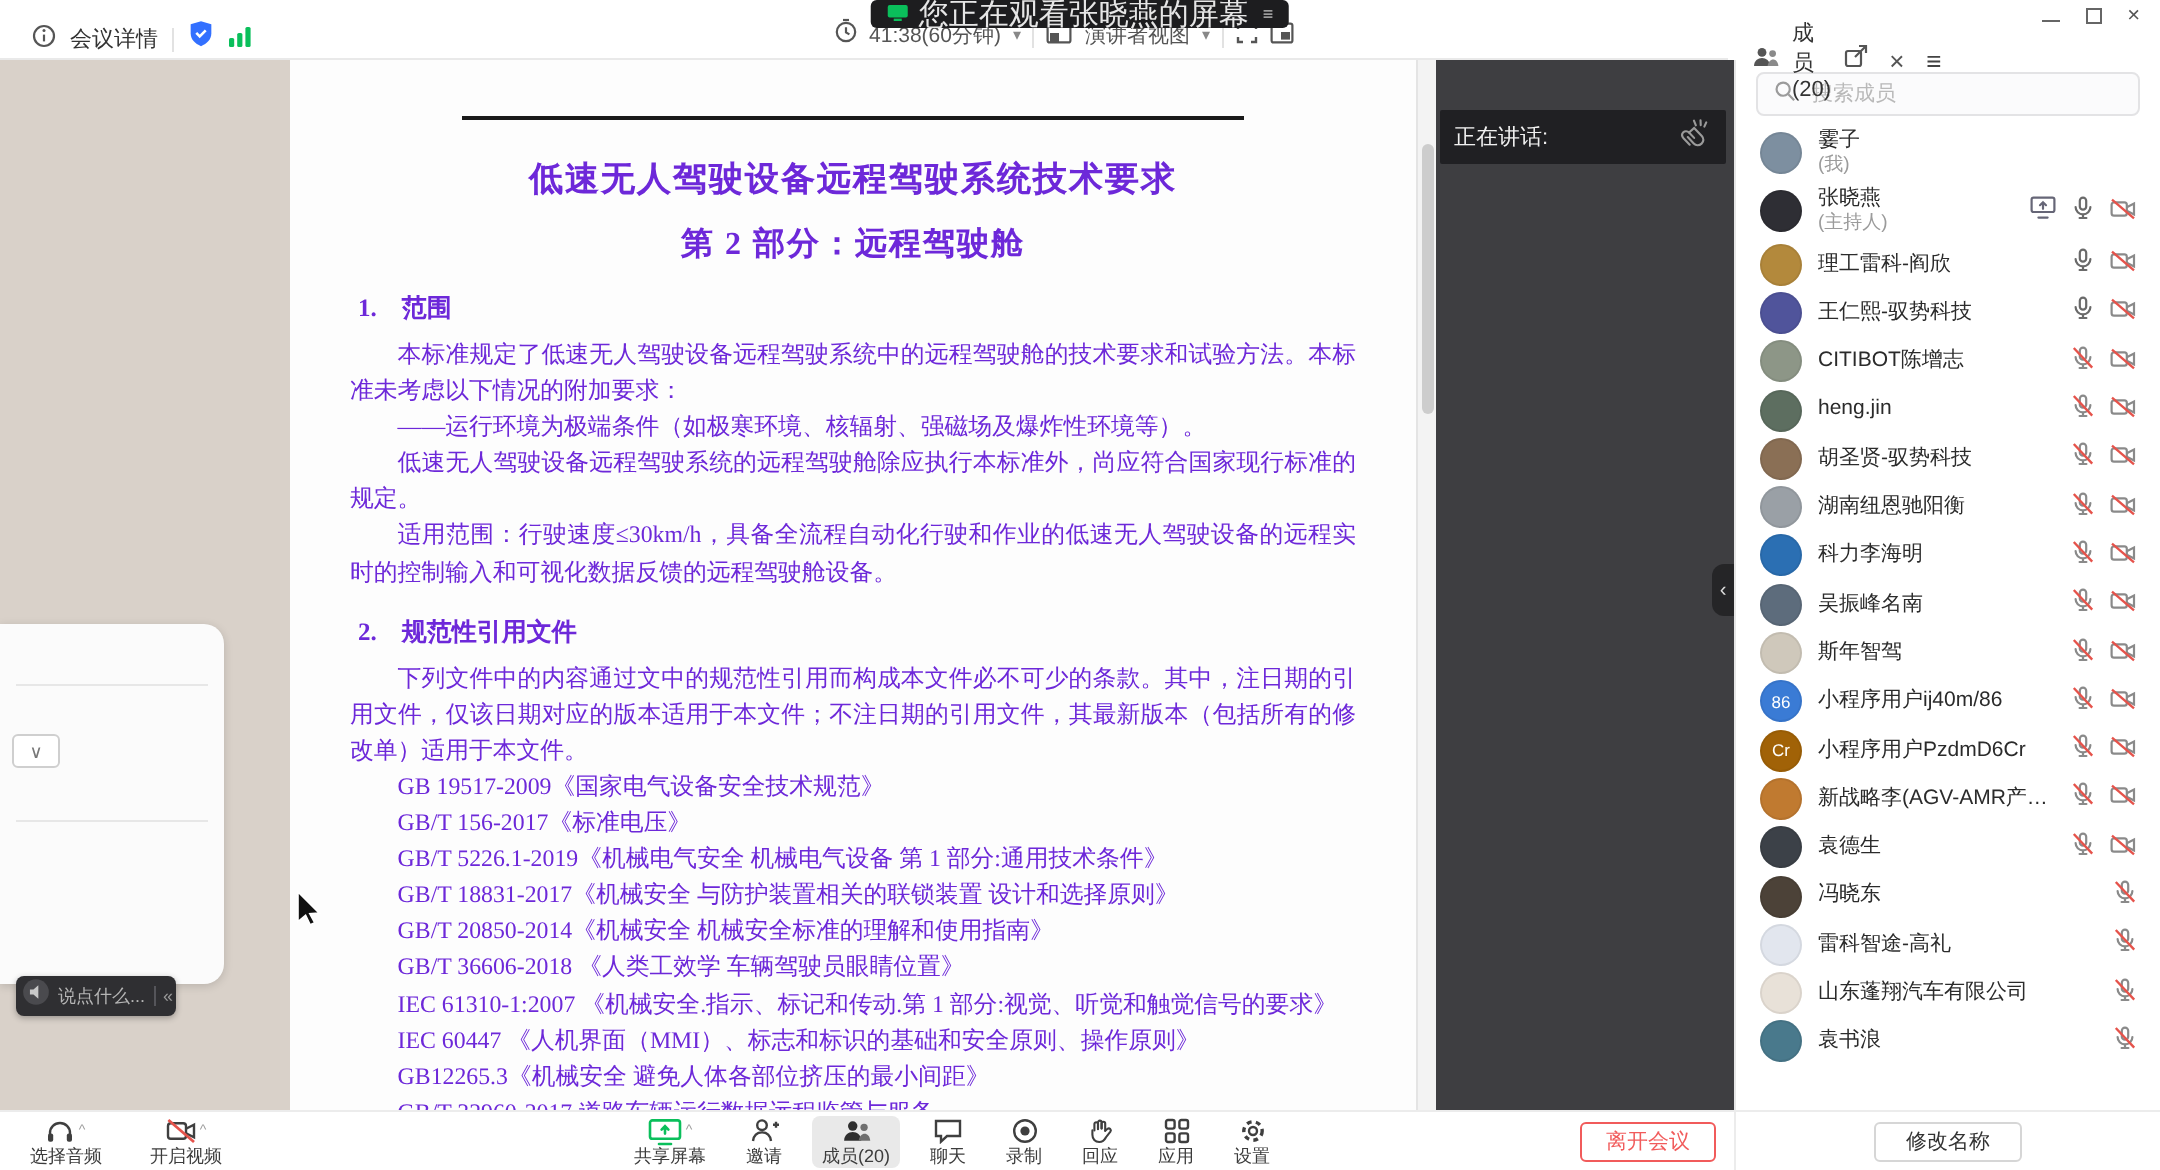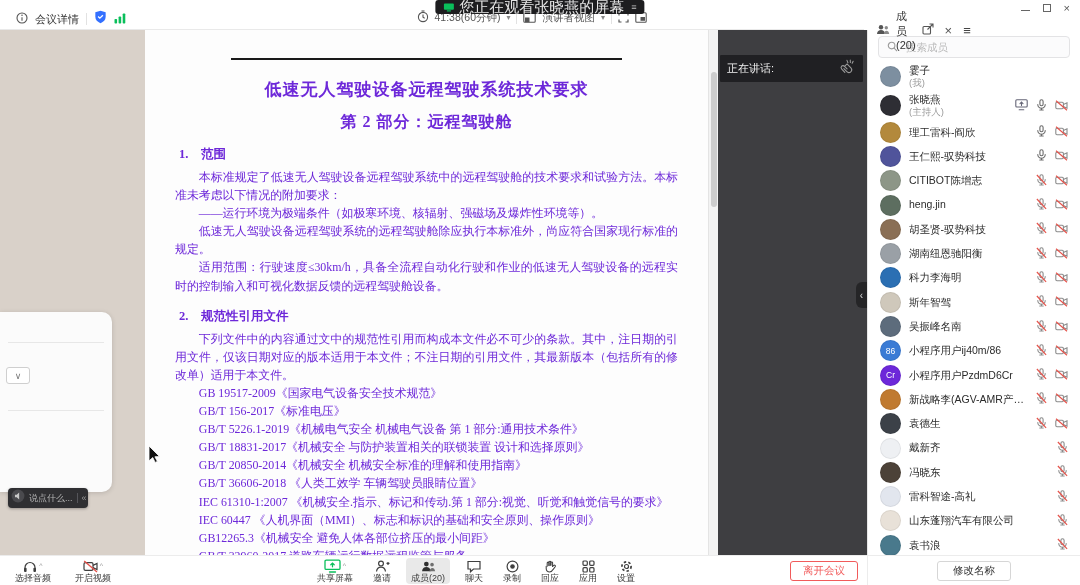--- a/index.html
+++ b/index.html
@@ -464,20 +464,44 @@
             <span><svg width="13" height="11" viewBox="0 0 13 11">
                 <g fill="none" stroke="#8a8a8a" stroke-width="1.1">
                   <rect x="0.8" y="2.2" width="7.6" height="6.6" rx="1.2"></rect>
                   <path d="M8.4 4.6l3.6-1.8v5.4L8.4 6.4"></path>
                 </g>
                 <line x1="1" y1="0.8" x2="12" y2="10.2" stroke="#e5534b" stroke-width="1.2"></line>
               </svg></span>
           </span>
   </div>
         <div class="m-row">
+    <span class="avatar" style="background: rgb(93, 108, 124);"></span>
+    <span class="m-names">
+      <span class="m-name">吴振峰名南</span>
+
+    </span>
+    <span class="m-icons">
+            <span><svg width="11" height="12" viewBox="0 0 11 12">
+                <g fill="none" stroke="#8a8a8a" stroke-width="1.1" stroke-linecap="round">
+                  <rect x="3.9" y="0.8" width="3.2" height="6" rx="1.6"></rect>
+                  <path d="M1.8 5.5a3.7 3.7 0 0 0 7.4 0"></path>
+                  <path d="M5.5 9.4v1.6M3.8 11h3.4"></path>
+                </g>
+                <line x1="0.9" y1="1" x2="10.1" y2="10.8" stroke="#e5534b" stroke-width="1.2"></line>
+              </svg></span>
+            <span><svg width="13" height="11" viewBox="0 0 13 11">
+                <g fill="none" stroke="#8a8a8a" stroke-width="1.1">
+                  <rect x="0.8" y="2.2" width="7.6" height="6.6" rx="1.2"></rect>
+                  <path d="M8.4 4.6l3.6-1.8v5.4L8.4 6.4"></path>
+                </g>
+                <line x1="1" y1="0.8" x2="12" y2="10.2" stroke="#e5534b" stroke-width="1.2"></line>
+              </svg></span>
+          </span>
+  </div>
+        <div class="m-row">
     <span class="avatar" style="background: rgb(207, 200, 187);"></span>
     <span class="m-names">
       <span class="m-name">斯年智驾</span>
 
     </span>
     <span class="m-icons">
             <span><svg width="11" height="12" viewBox="0 0 11 12">
                 <g fill="none" stroke="#8a8a8a" stroke-width="1.1" stroke-linecap="round">
                   <rect x="3.9" y="0.8" width="3.2" height="6" rx="1.6"></rect>
                   <path d="M1.8 5.5a3.7 3.7 0 0 0 7.4 0"></path>
@@ -488,44 +512,20 @@
             <span><svg width="13" height="11" viewBox="0 0 13 11">
                 <g fill="none" stroke="#8a8a8a" stroke-width="1.1">
                   <rect x="0.8" y="2.2" width="7.6" height="6.6" rx="1.2"></rect>
                   <path d="M8.4 4.6l3.6-1.8v5.4L8.4 6.4"></path>
                 </g>
                 <line x1="1" y1="0.8" x2="12" y2="10.2" stroke="#e5534b" stroke-width="1.2"></line>
               </svg></span>
           </span>
   </div>
         <div class="m-row">
-    <span class="avatar" style="background: rgb(93, 108, 124);"></span>
-    <span class="m-names">
-      <span class="m-name">吴振峰名南</span>
-
-    </span>
-    <span class="m-icons">
-            <span><svg width="11" height="12" viewBox="0 0 11 12">
-                <g fill="none" stroke="#8a8a8a" stroke-width="1.1" stroke-linecap="round">
-                  <rect x="3.9" y="0.8" width="3.2" height="6" rx="1.6"></rect>
-                  <path d="M1.8 5.5a3.7 3.7 0 0 0 7.4 0"></path>
-                  <path d="M5.5 9.4v1.6M3.8 11h3.4"></path>
-                </g>
-                <line x1="0.9" y1="1" x2="10.1" y2="10.8" stroke="#e5534b" stroke-width="1.2"></line>
-              </svg></span>
-            <span><svg width="13" height="11" viewBox="0 0 13 11">
-                <g fill="none" stroke="#8a8a8a" stroke-width="1.1">
-                  <rect x="0.8" y="2.2" width="7.6" height="6.6" rx="1.2"></rect>
-                  <path d="M8.4 4.6l3.6-1.8v5.4L8.4 6.4"></path>
-                </g>
-                <line x1="1" y1="0.8" x2="12" y2="10.2" stroke="#e5534b" stroke-width="1.2"></line>
-              </svg></span>
-          </span>
-  </div>
-        <div class="m-row">
     <span class="avatar" style="background: rgb(58, 123, 213);">86</span>
     <span class="m-names">
       <span class="m-name">小程序用户ij40m/86</span>
 
     </span>
     <span class="m-icons">
             <span><svg width="11" height="12" viewBox="0 0 11 12">
                 <g fill="none" stroke="#8a8a8a" stroke-width="1.1" stroke-linecap="round">
                   <rect x="3.9" y="0.8" width="3.2" height="6" rx="1.6"></rect>
                   <path d="M1.8 5.5a3.7 3.7 0 0 0 7.4 0"></path>
@@ -536,21 +536,21 @@
             <span><svg width="13" height="11" viewBox="0 0 13 11">
                 <g fill="none" stroke="#8a8a8a" stroke-width="1.1">
                   <rect x="0.8" y="2.2" width="7.6" height="6.6" rx="1.2"></rect>
                   <path d="M8.4 4.6l3.6-1.8v5.4L8.4 6.4"></path>
                 </g>
                 <line x1="1" y1="0.8" x2="12" y2="10.2" stroke="#e5534b" stroke-width="1.2"></line>
               </svg></span>
           </span>
   </div>
         <div class="m-row">
-    <span class="avatar" style="background: #6d28d9;">Cr</span>
+    <span class="avatar" style="background: #a16207;">Cr</span>
     <span class="m-names">
       <span class="m-name">小程序用户PzdmD6Cr</span>
 
     </span>
     <span class="m-icons">
             <span><svg width="11" height="12" viewBox="0 0 11 12">
                 <g fill="none" stroke="#8a8a8a" stroke-width="1.1" stroke-linecap="round">
                   <rect x="3.9" y="0.8" width="3.2" height="6" rx="1.6"></rect>
                   <path d="M1.8 5.5a3.7 3.7 0 0 0 7.4 0"></path>
                   <path d="M5.5 9.4v1.6M3.8 11h3.4"></path>
@@ -604,37 +604,20 @@
                   <path d="M5.5 9.4v1.6M3.8 11h3.4"></path>
                 </g>
                 <line x1="0.9" y1="1" x2="10.1" y2="10.8" stroke="#e5534b" stroke-width="1.2"></line>
               </svg></span>
             <span><svg width="13" height="11" viewBox="0 0 13 11">
                 <g fill="none" stroke="#8a8a8a" stroke-width="1.1">
                   <rect x="0.8" y="2.2" width="7.6" height="6.6" rx="1.2"></rect>
                   <path d="M8.4 4.6l3.6-1.8v5.4L8.4 6.4"></path>
                 </g>
                 <line x1="1" y1="0.8" x2="12" y2="10.2" stroke="#e5534b" stroke-width="1.2"></line>
-              </svg></span>
-          </span>
-  </div>
-        <div class="m-row">
-    <span class="avatar" style="background: rgb(238, 240, 243);"></span>
-    <span class="m-names">
-      <span class="m-name">戴新齐</span>
-
-    </span>
-    <span class="m-icons">
-            <span><svg width="11" height="12" viewBox="0 0 11 12">
-                <g fill="none" stroke="#8a8a8a" stroke-width="1.1" stroke-linecap="round">
-                  <rect x="3.9" y="0.8" width="3.2" height="6" rx="1.6"></rect>
-                  <path d="M1.8 5.5a3.7 3.7 0 0 0 7.4 0"></path>
-                  <path d="M5.5 9.4v1.6M3.8 11h3.4"></path>
-                </g>
-                <line x1="0.9" y1="1" x2="10.1" y2="10.8" stroke="#e5534b" stroke-width="1.2"></line>
               </svg></span>
           </span>
   </div>
         <div class="m-row">
     <span class="avatar" style="background: rgb(76, 66, 56);"></span>
     <span class="m-names">
       <span class="m-name">冯晓东</span>
 
     </span>
     <span class="m-icons">

